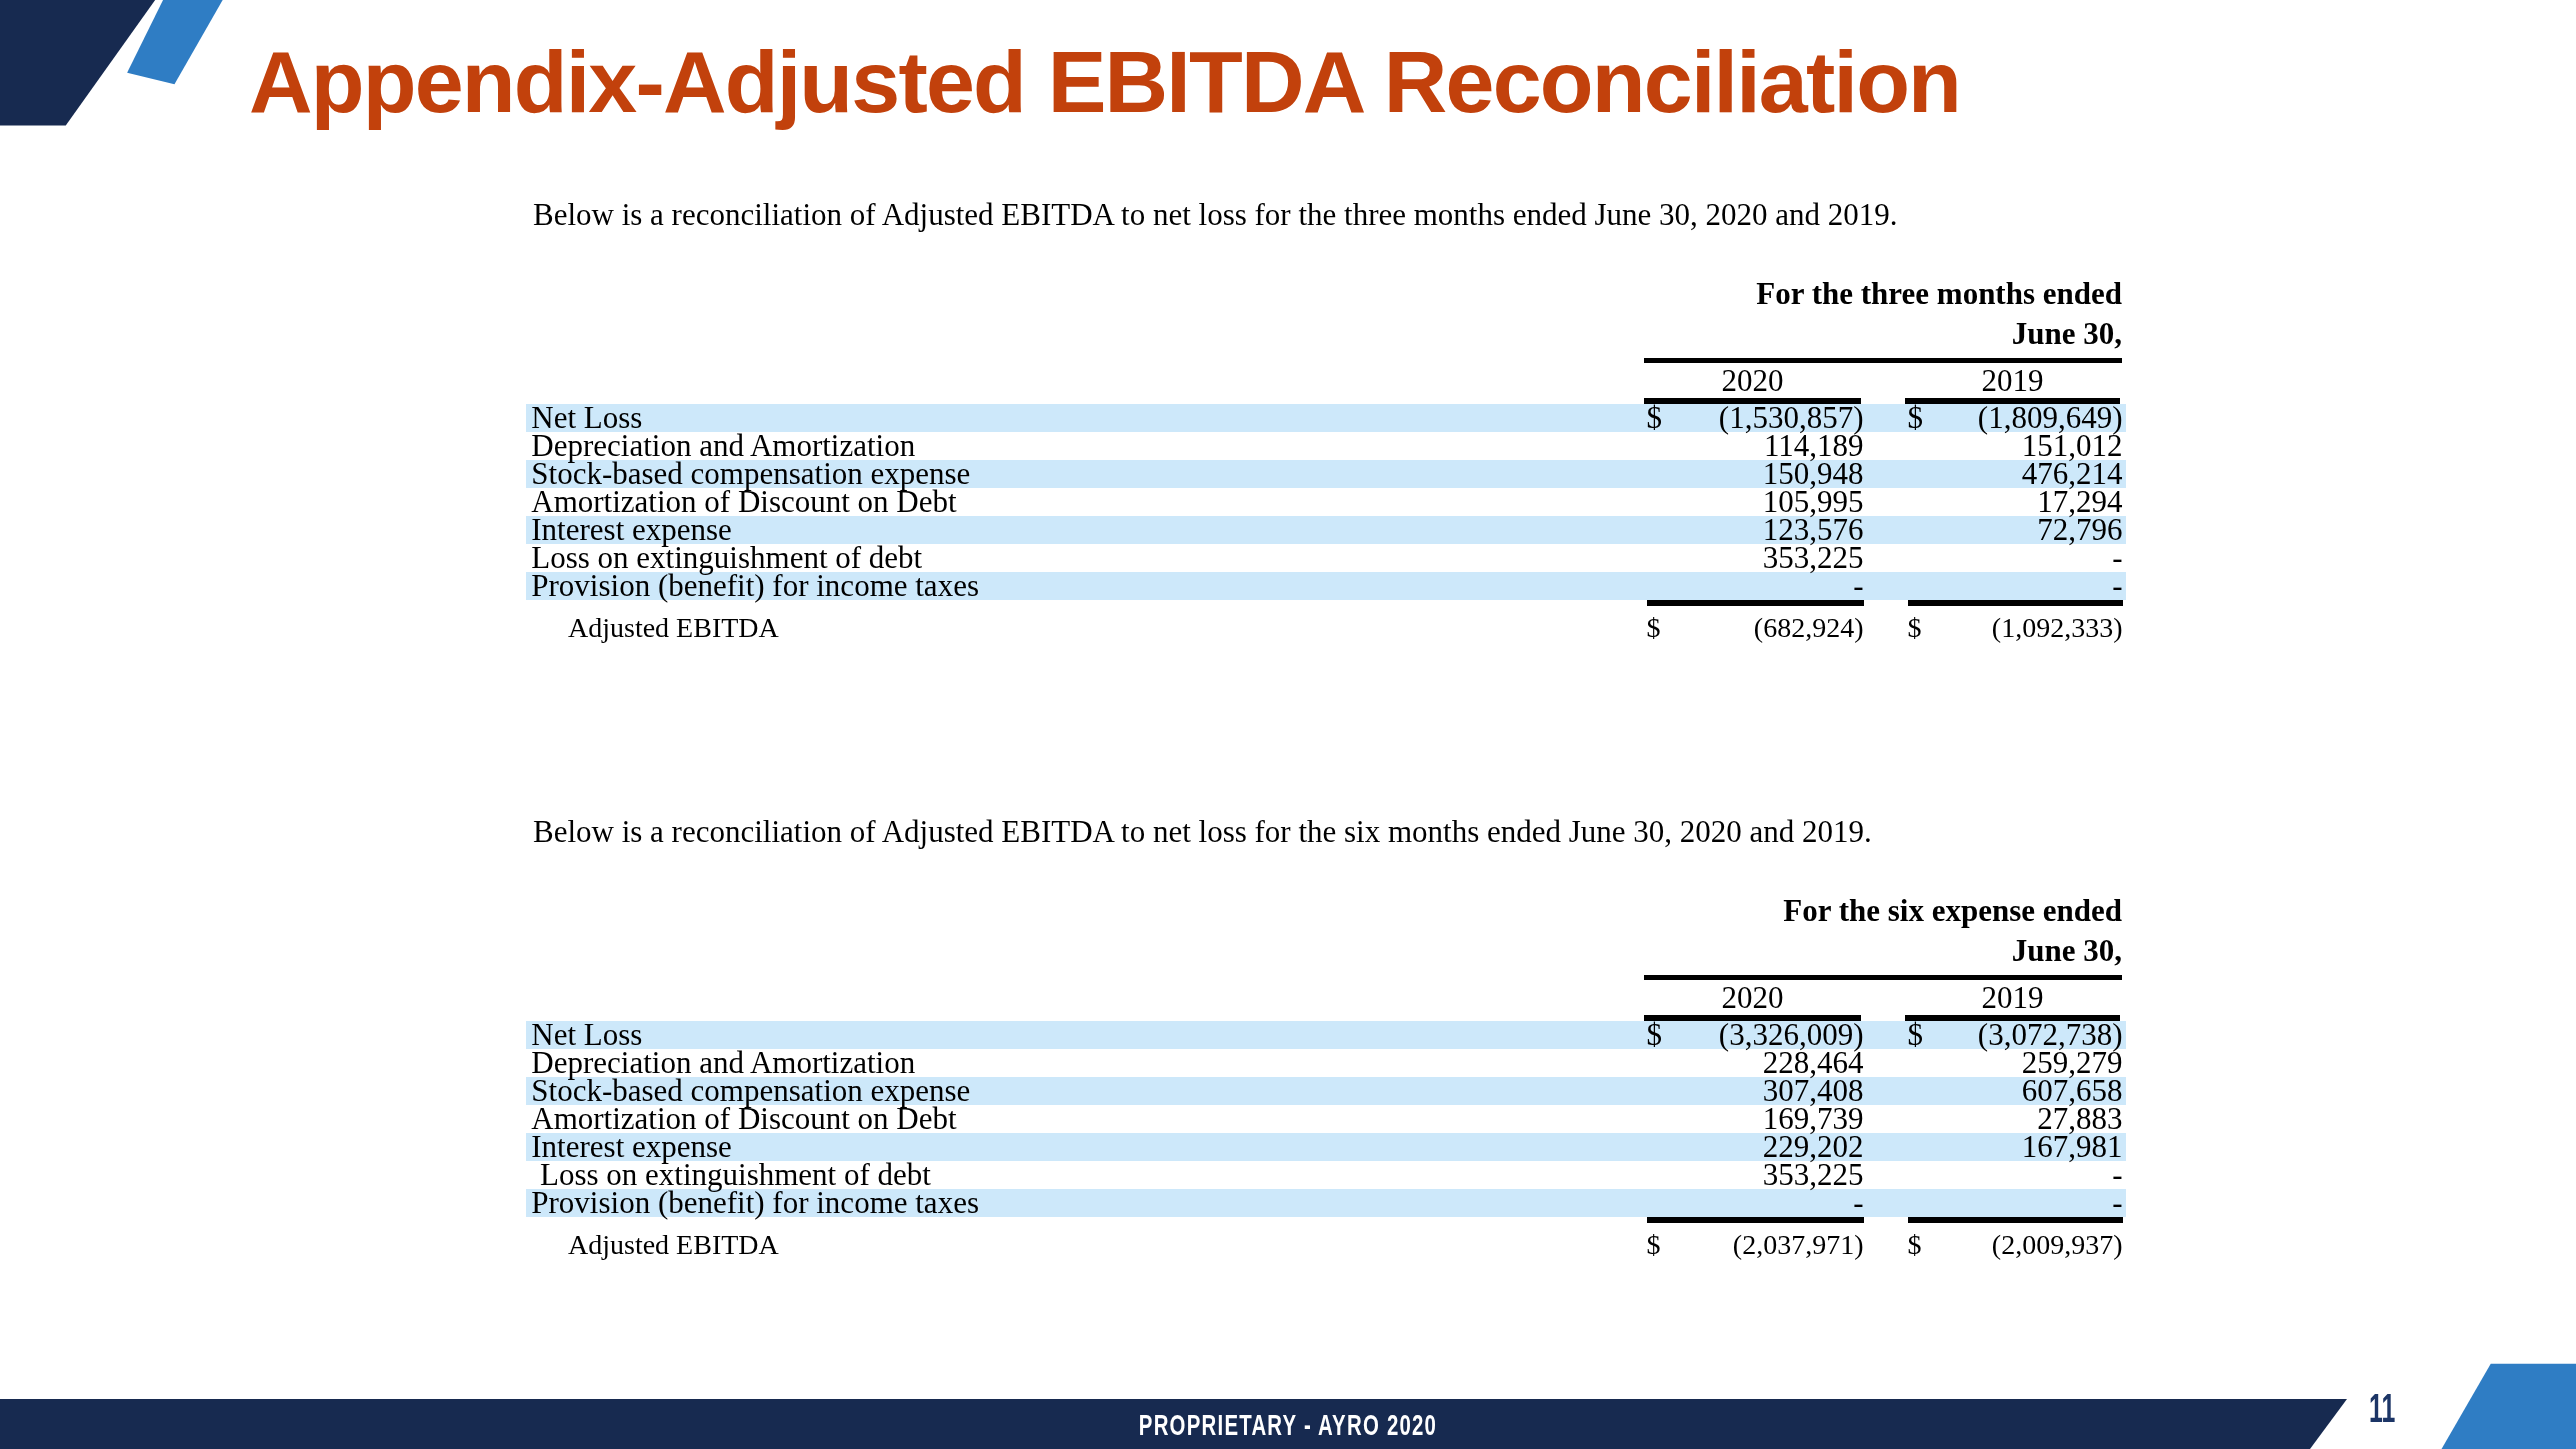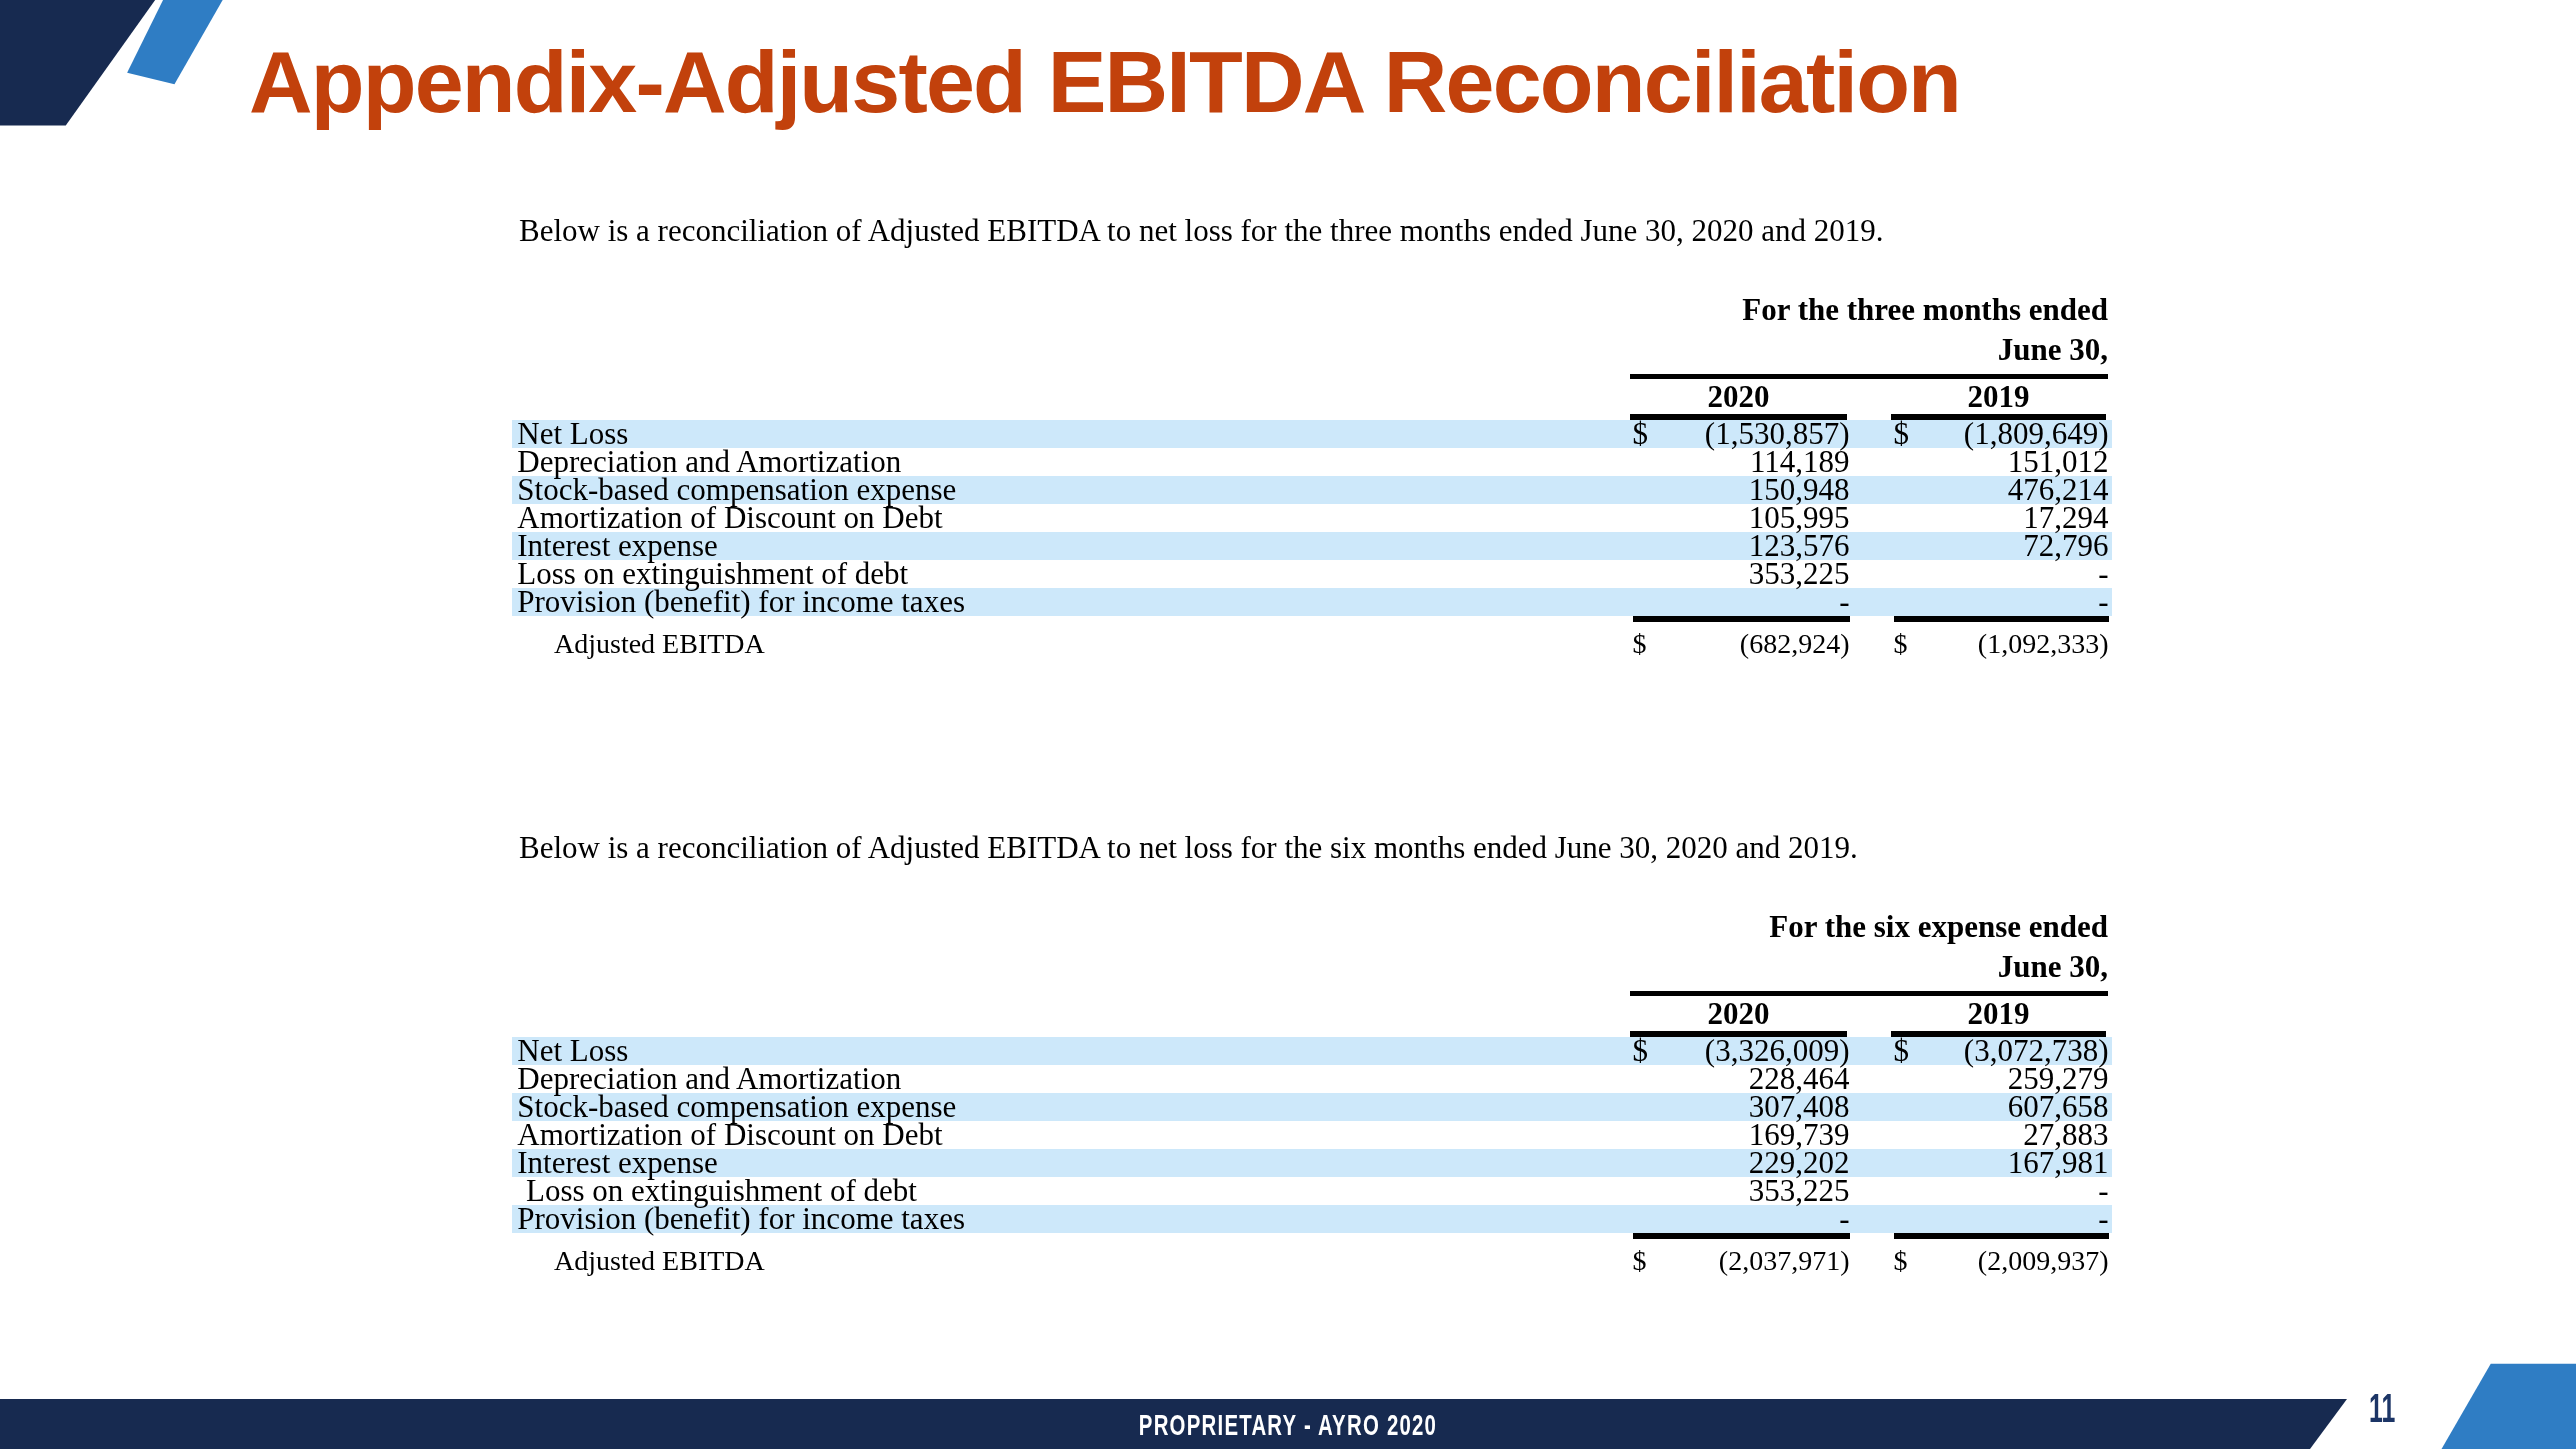--- a/index.html
+++ b/index.html
@@ -27,21 +27,21 @@
     font-family: "Liberation Sans", sans-serif;
     font-weight: bold;
     font-size: 88px;
     line-height: 98px;
     letter-spacing: -1.8px;
     color: #c2410c;
     white-space: nowrap;
   }
 
   
-  .block { position: absolute; left: 512px; width: 1600px; margin-top: 16px; }
+  .block { position: absolute; left: 526px; width: 1600px; }
   .block-quarter { top: 195px; }
   .block-half { top: 812px; }
 
   .intro {
     margin: 0 0 40px 7px;
     font-size: 31px;
     line-height: 39px;
   }
 
   .cols-head { margin-left: 1118px; width: 478px; }
@@ -51,21 +51,21 @@
     line-height: 40px;
     text-align: right;
     white-space: nowrap;
   }
   .thick-rule { height: 5.3px; background: #000; margin-top: 3.5px; }
 
   .year-row { display: flex; height: 41px; }
   .year-cell {
     width: 217px;
     text-align: center;
-    font-weight: bold;
+    font-weight: normal;
     font-size: 31px;
     line-height: 35px;
     border-bottom: 6.1px solid #000;
   }
   .year-gap { width: 44px; }
   .year-cell.c2 { width: 215px; }
 
   .rows { width: 100%; }
   .row {
     display: flex;

